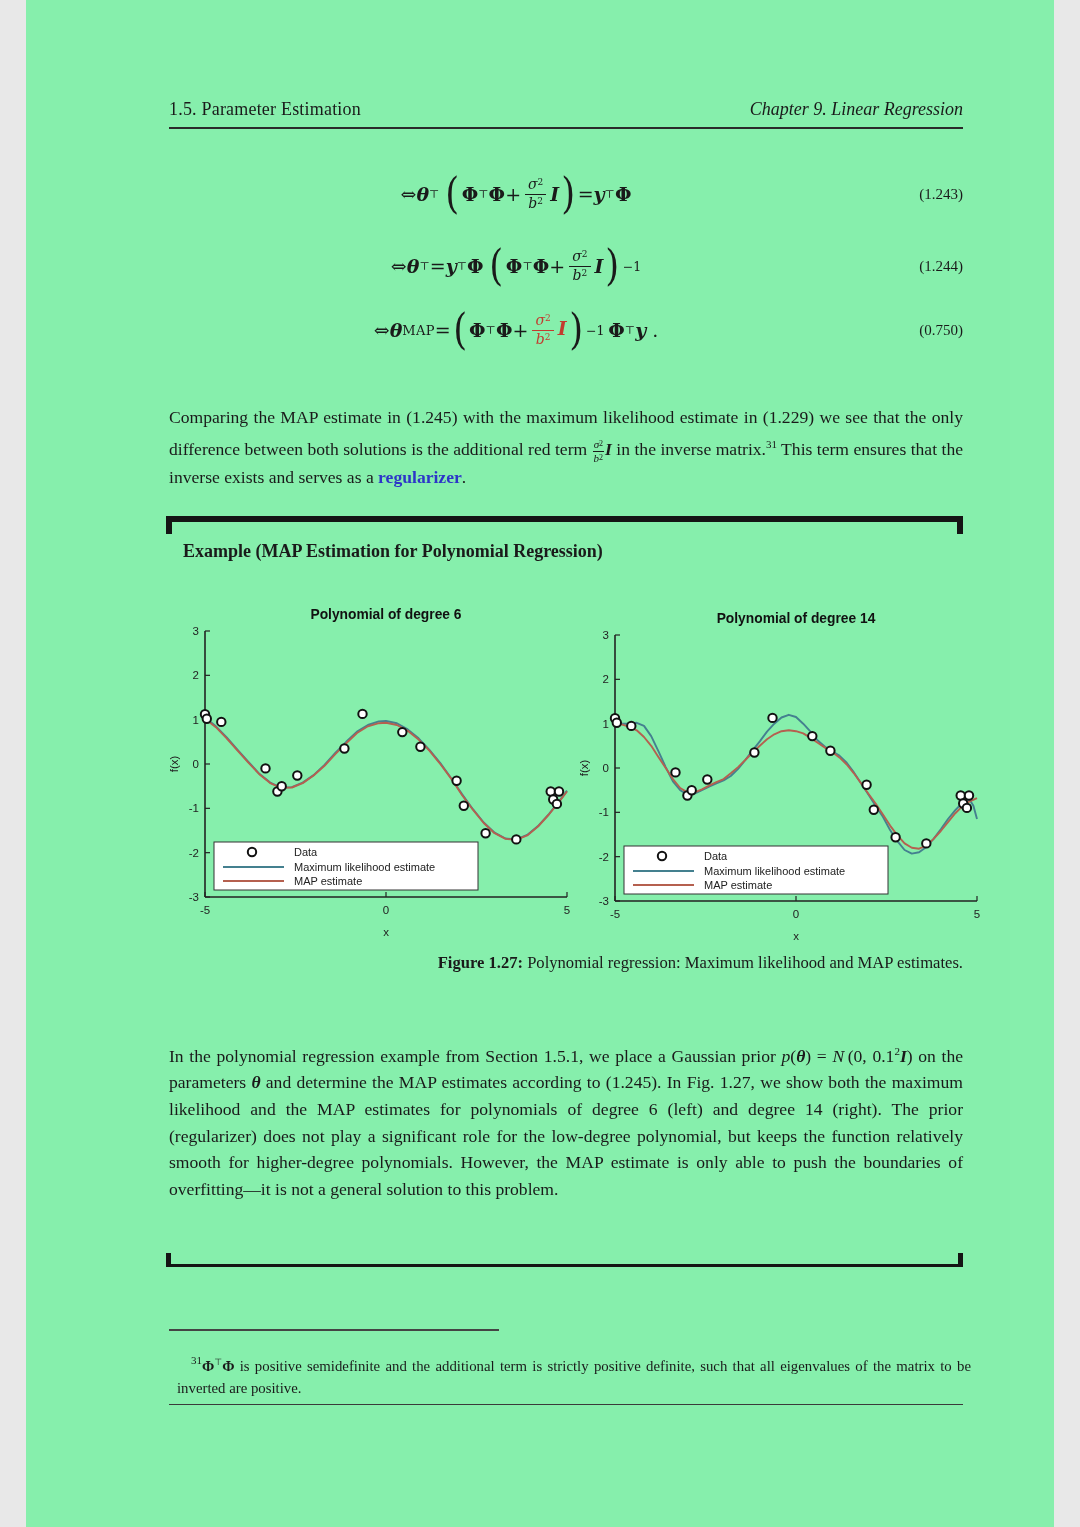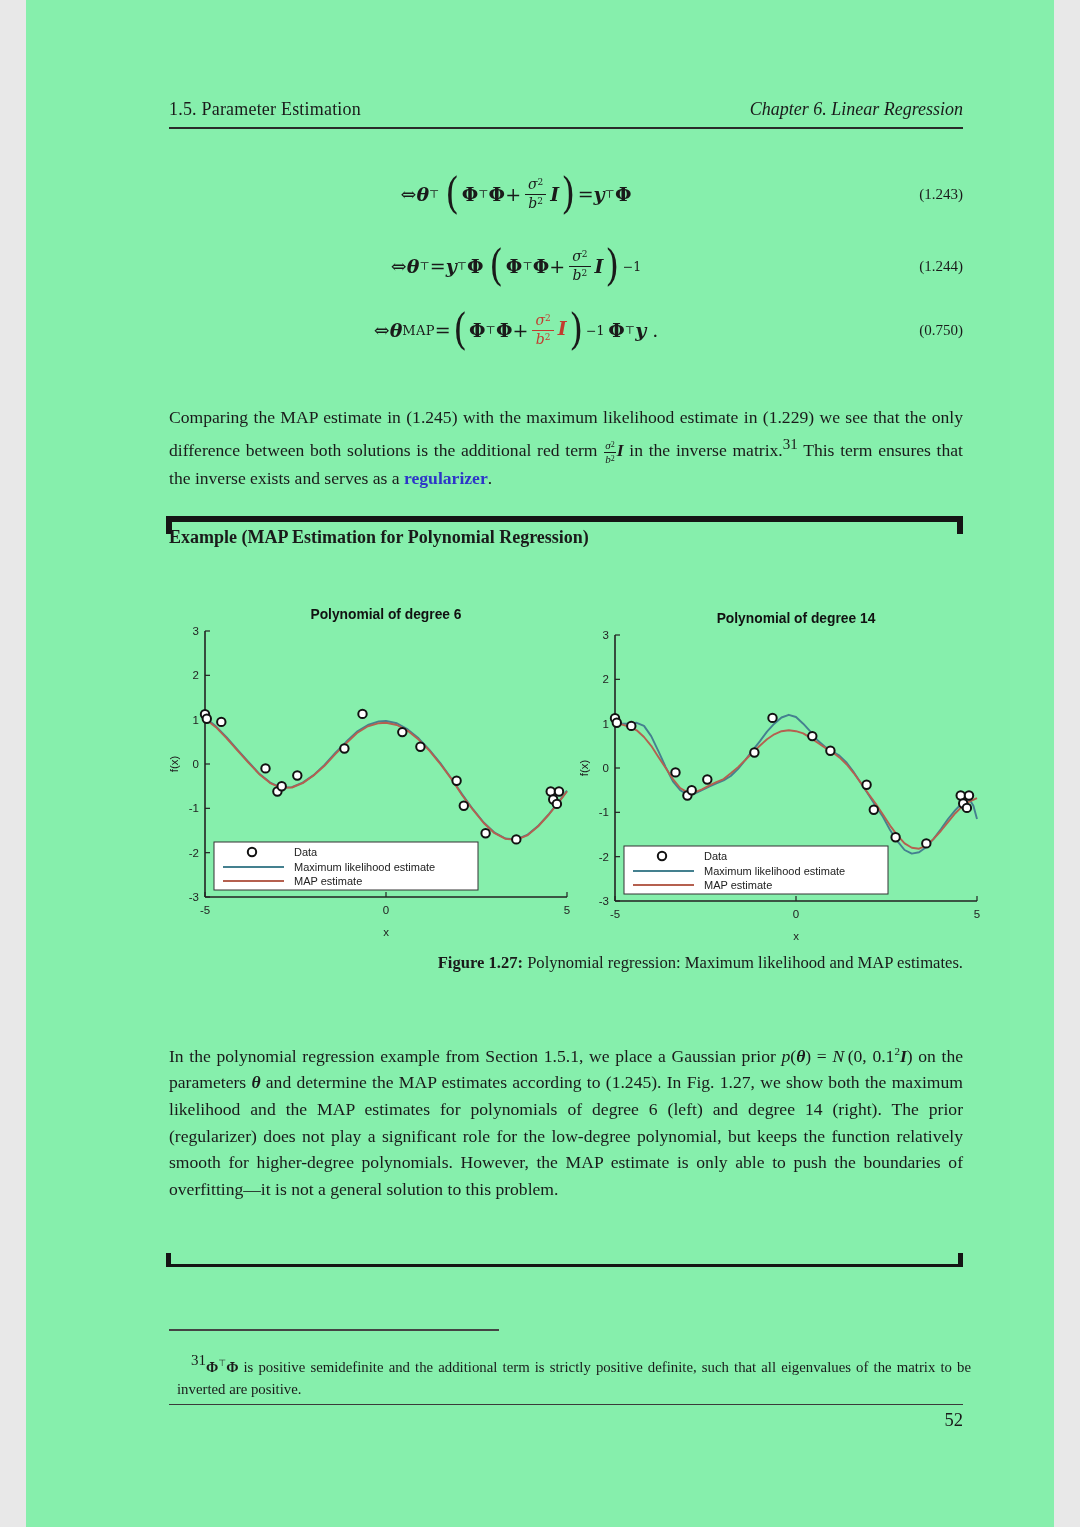--- a/index.html
+++ b/index.html
@@ -32,35 +32,35 @@
   .frac .fd{display:block;padding-top:1px;}
   .frac sup{font-size:9px;vertical-align:4px;}
   .redterm{color:#c23b2e;}
 
   
   .body-par{position:absolute;left:143px;width:794px;margin:0;font-size:17.6px;
             line-height:26.6px;text-align:justify;}
   .p1{top:388px;margin-top:16px;}
   .p2{top:1038px;}
   .blue{color:#2d35c8;font-weight:bold;}
-  .fnref{font-size:15px;vertical-align:7px;}
+  .fnref{font-size:11px;vertical-align:7px;}
   .ifrac{display:inline-block;vertical-align:-7px;text-align:center;
          font-size:11px;line-height:1.12;margin:0 1px;}
   .ifrac .fn{display:block;border-bottom:1px solid #1a1a1a;padding:0 1px;}
   .ifrac .fd{display:block;}
   .ifrac sup{font-size:8px;vertical-align:2px;}
 
   
   .ex-top{position:absolute;left:140px;top:516px;width:797px;height:6px;background:#141414;}
   .ex-top::before,.ex-top::after{content:"";position:absolute;top:0;width:6px;height:18px;background:#141414;}
   .ex-top::before{left:0;} .ex-top::after{right:0;}
   .ex-bottom{position:absolute;left:140px;top:1264px;width:797px;height:3px;background:#141414;}
   .ex-bottom::before,.ex-bottom::after{content:"";position:absolute;bottom:0;width:5px;height:14px;background:#141414;}
   .ex-bottom::before{left:0;} .ex-bottom::after{right:0;}
-  .example-title{position:absolute;left:143px;top:527px;width:794px;margin:0;
+  .example-title{position:absolute;left:143px;top:527px;width:794px;margin:14px;
                  font-size:18px;font-weight:bold;}
 
   
   .chart{position:absolute;}
   .chart-0{left:142px;top:606px;width:414px;height:346px;}
   .chart-1{left:552px;top:610px;width:414px;height:346px;}
   .chart svg .tick{font-family:"Liberation Sans", sans-serif;font-size:11.5px;fill:#222;}
   .chart svg .ctitle{font-family:"Liberation Sans", sans-serif;font-size:13.8px;font-weight:bold;fill:#111;}
   .chart svg .ltext{font-family:"Liberation Sans", sans-serif;font-size:11px;fill:#222;}
 
@@ -77,21 +77,21 @@
   .bottom-rule{position:absolute;left:143px;top:1404px;width:794px;height:1.4px;background:#3a3a3a;}
   .page-number{position:absolute;left:143px;top:1410px;width:794px;text-align:right;font-size:18.5px;}
 </style>
 </head>
 <body>
 
 <div class="page">
 
   <div class="header">
     <span class="hl">1.5.  Parameter Estimation</span>
-    <span class="hr">Chapter 6. Linear Regression</span>
+    <span class="hr">Chapter 9. Linear Regression</span>
   </div>
 
   <div class="eq-row eq1">
     <span class="eq-math">⇔<b><i>θ</i></b><sup class="t">⊤</sup> <span class="bp">(</span><b>Φ</b><sup class="t">⊤</sup><b>Φ</b> + <span class="frac">
           <span class="fn"><i>σ</i><sup>2</sup></span>
           <span class="fd"><i>b</i><sup>2</sup></span>
         </span><b><i>I</i></b><span class="bp">)</span> = <b><i>y</i></b><sup class="t">⊤</sup><b>Φ</b></span>
     <span class="eq-num">(1.243)</span>
   </div>
   <div class="eq-row eq2">
@@ -227,15 +227,14 @@
   </p>
 
   <p class="body-par p2">In the polynomial regression example from Section 1.5.1, we place a Gaussian prior <i>p</i>(<b><i>θ</i></b>) = <i>N</i> (0, 0.1<sup style="font-size:11px">2</sup><b><i>I</i></b>) on the parameters <b><i>θ</i></b> and determine the MAP estimates according to (1.245).  In Fig. 1.27, we show both the maximum likelihood and the MAP estimates for polynomials of degree 6 (left) and degree 14 (right).  The prior (regularizer) does not play a significant role for the low-degree polynomial, but keeps the function relatively smooth for higher-degree polynomials.  However, the MAP estimate is only able to push the boundaries of overfitting—it is not a general solution to this problem.</p>
 
   <div class="ex-bottom"></div>
 
   <div class="fn-sep"></div>
   <p class="footnote"><sup class="fnref">31</sup><b>Φ</b><sup class="t2">⊤</sup><b>Φ</b> is positive semidefinite and the additional term is strictly positive definite, such that all eigenvalues of the matrix to be inverted are positive.</p>
 
   <div class="bottom-rule"></div>
-  <div class="page-number">52</div>
 
 </div>
 
 </body></html>

